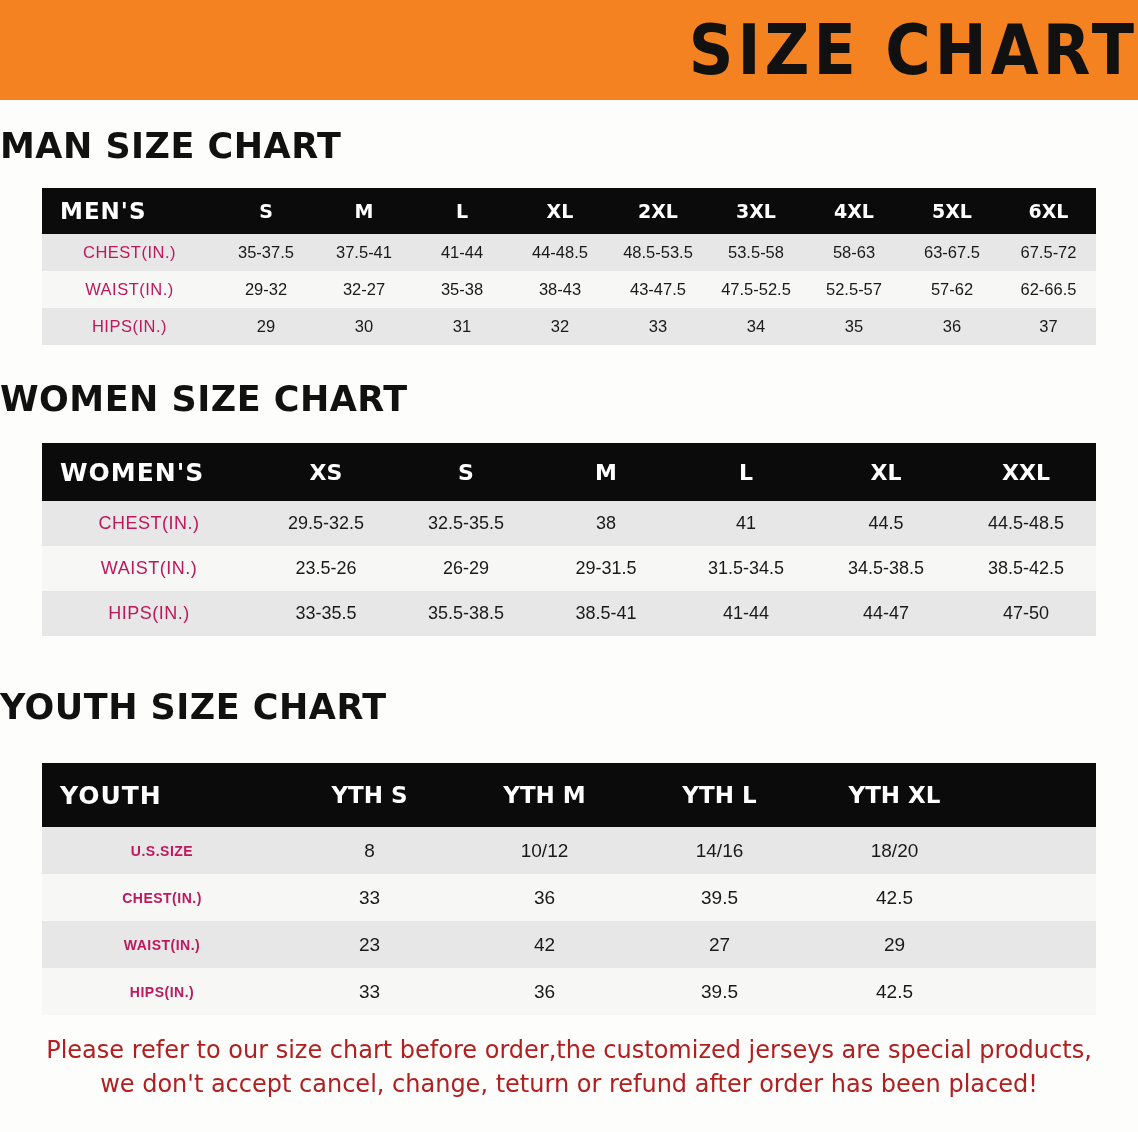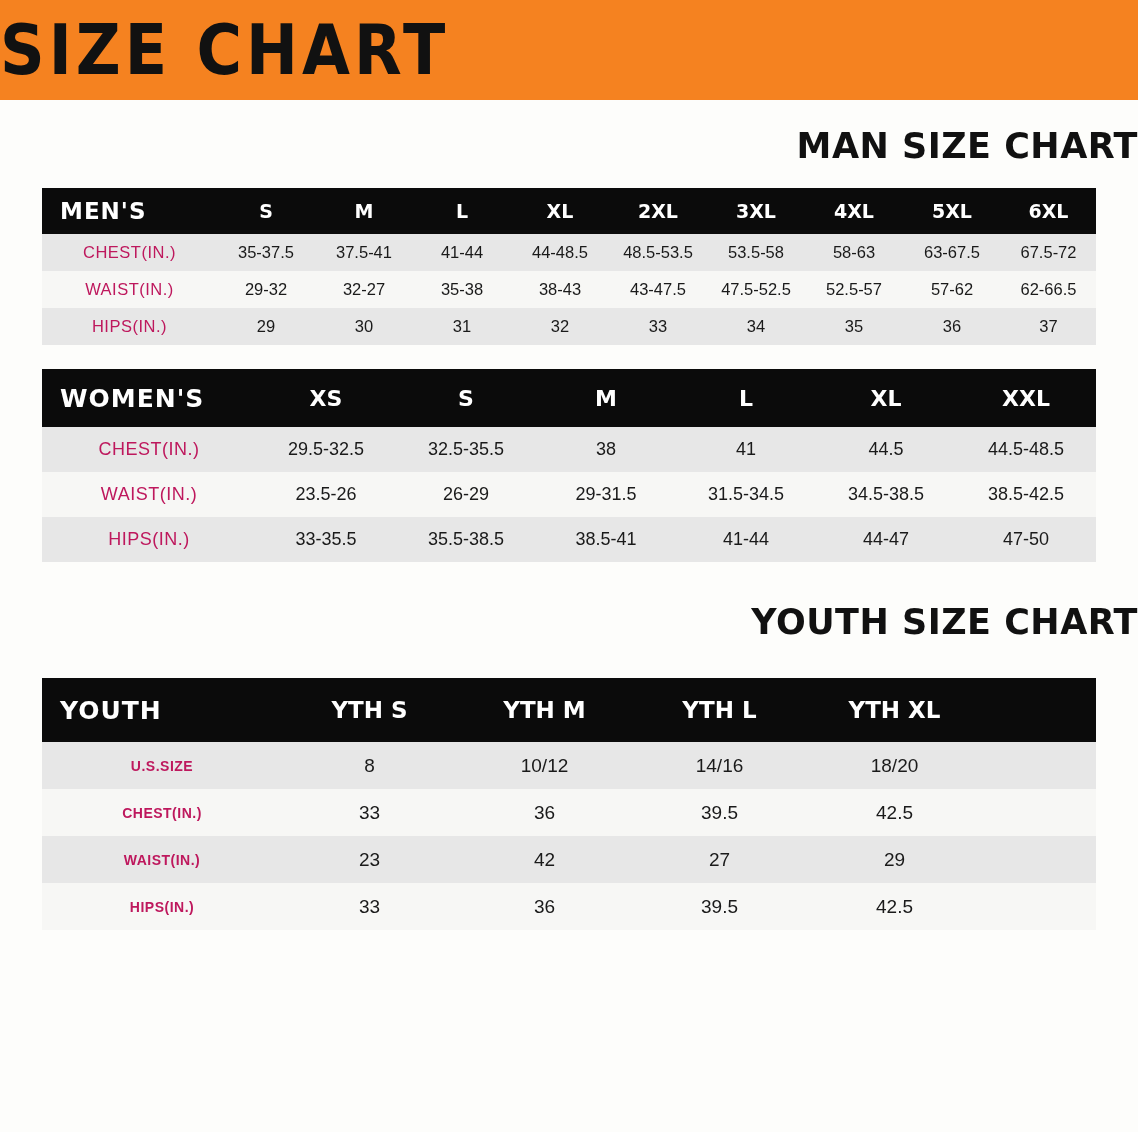--- a/index.html
+++ b/index.html
@@ -20,44 +20,44 @@
     height: 1132px;
     background: #fdfdfb;
   }
 
   
   .banner {
     height: 100px;
     background: #f58220;
     display: flex;
     align-items: center;
-    justify-content: flex-start;
+    justify-content: flex-end;
   }
   .banner-title {
     font-family: "DejaVu Sans", sans-serif;
     font-weight: bold;
     font-size: 62px;
     letter-spacing: 4px;
     color: #111;
     line-height: 1;
     transform: scaleY(1.12);
   }
 
   
   .section-title {
-    text-align: right;
+    text-align: left;
     font-family: "DejaVu Sans", sans-serif;
     font-weight: bold;
     font-size: 35px;
     letter-spacing: 0.5px;
     color: #111;
   }
   .st-man    { margin-top: 26px; }
   .st-women  { margin-top: 34px; }
-  .st-youth  { margin-top: 40px; }
+  .st-youth  { margin-top: 51px; }
 
   
   .tbl-wrap {
     margin: 0 42px;
   }
   table {
     width: 1054px;
     border-collapse: collapse;
     table-layout: fixed;
   }
@@ -189,20 +189,21 @@
           <td>33</td>
           <td>34</td>
           <td>35</td>
           <td>36</td>
           <td>37</td>
         </tr>
       </tbody>
     </table>
   </div>
 
+  <div class="section-title st-women">WOMEN SIZE CHART</div>
   <div class="tbl-wrap">
     <table class="tbl-women">
       <colgroup>
         <col style="width:214px">
         <col style="width:140px">
           <col style="width:140px">
           <col style="width:140px">
         <col style="width:140px">
           <col style="width:140px">
           <col style="width:140px">
@@ -301,14 +302,18 @@
           <td>33</td>
           <td>36</td>
           <td>39.5</td>
           <td>42.5</td>
           <td></td>
         </tr>
       </tbody>
     </table>
   </div>
 
+  <div class="note">
+    <span>Please refer to our size chart before order,the customized jerseys are special products,</span>
+    <span>we don't accept cancel, change, teturn or refund after order has been placed!</span>
+  </div>
 
 </div>
 
 </body></html>

